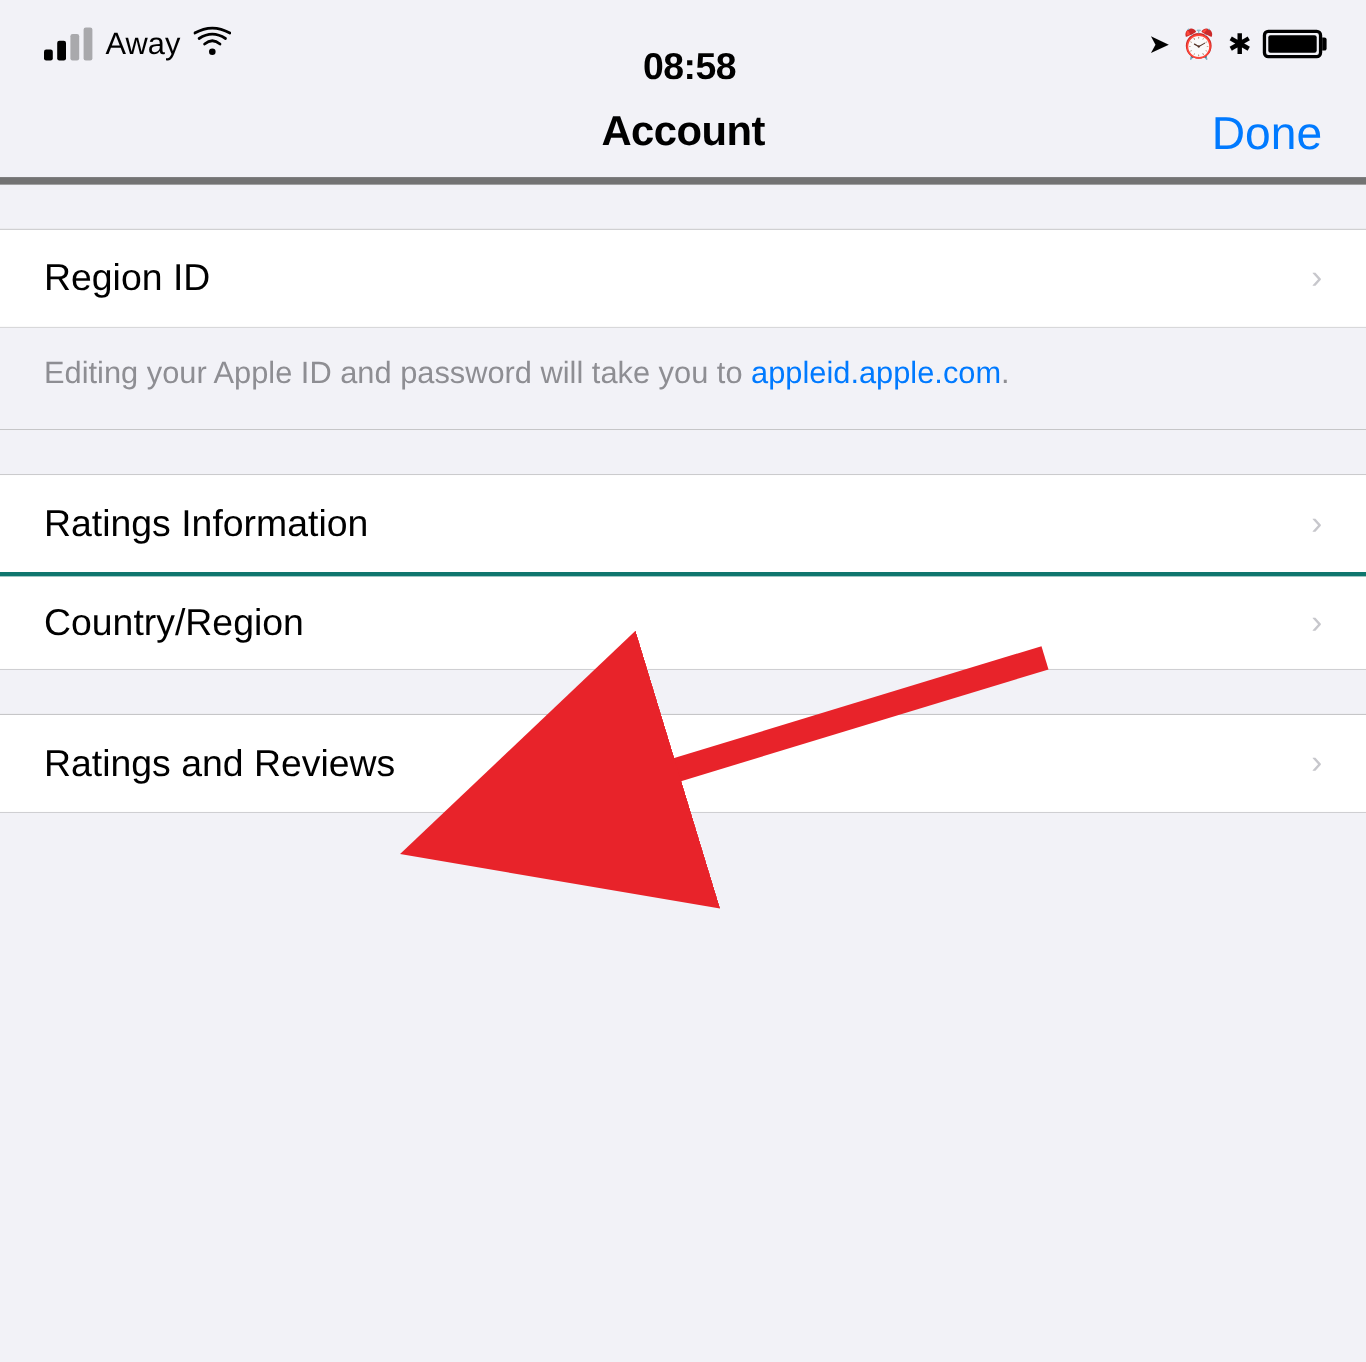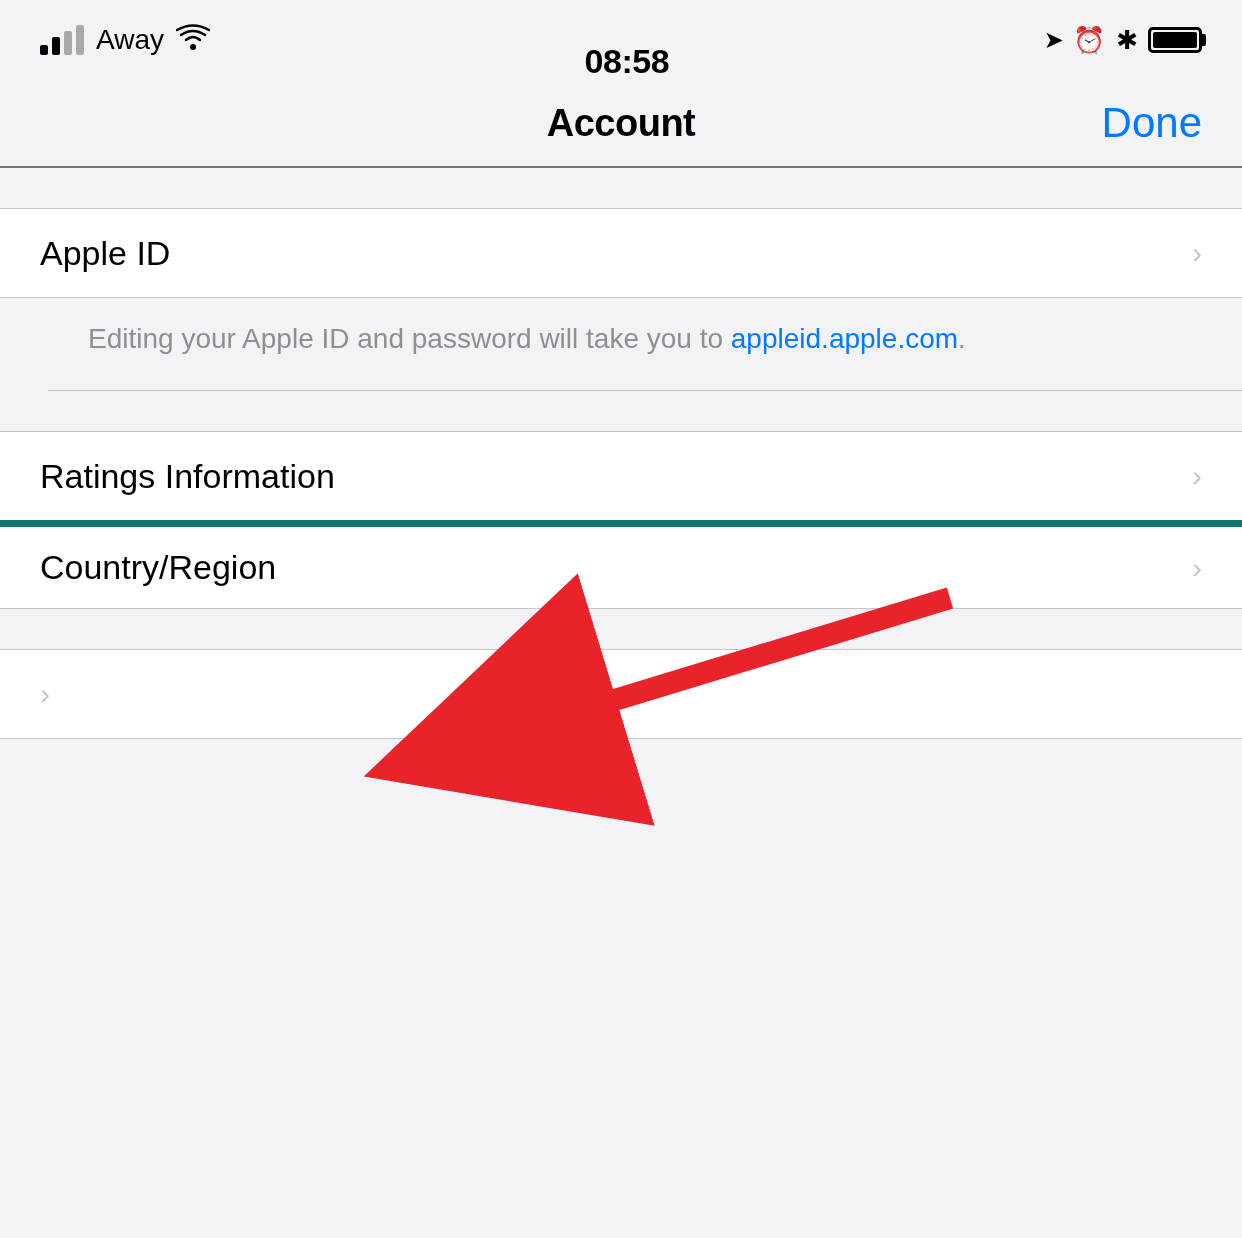--- a/index.html
+++ b/index.html
@@ -96,21 +96,21 @@
 
     
     .nav-bar {
       height: 88px;
       background: #f2f2f7;
       display: flex;
       align-items: center;
       justify-content: center;
       position: relative;
       padding: 0 40px;
-      border-bottom: 2px solid #737373;
+      border-bottom: 7px solid #737373;
     }
 
     .nav-title {
       font-size: 38px;
       font-weight: 700;
       color: #000;
       letter-spacing: -0.5px;
     }
 
     .nav-done {
@@ -139,41 +139,40 @@
       display: flex;
       align-items: center;
       justify-content: space-between;
       padding: 0 40px;
       min-height: 88px;
       background: #fff;
       position: relative;
     }
 
     .list-item + .list-item {
-      border-top: 7px solid #0f766e;
+      border-top: 4px solid #0f766e;
     }
 
     .list-item-label {
       font-size: 34px;
       color: #000;
       font-weight: 400;
     }
 
     .chevron {
       color: #c7c7cc;
       font-size: 30px;
       font-weight: 300;
     }
 
     
     .info-section {
       background: #f2f2f7;
       padding: 20px 40px 30px 40px;
       border-bottom: 1px solid #c6c6c8;
-      margin-left: 48px;
     }
 
     .info-text {
       font-size: 28px;
       color: #8e8e93;
       line-height: 1.5;
     }
 
     .info-link {
       color: #007aff;
@@ -240,21 +239,21 @@
       </marker>
     </defs>
 
     <line x1="950" y1="430" x2="490" y2="570" stroke="#e8232a" stroke-width="22" marker-end="url(#arrowhead)"></line>
   </svg>
 
   <div class="section-spacer"></div>
 
   <div class="list-section">
     <div class="list-item">
-      <span class="list-item-label">Apple ID</span>
+      <span class="list-item-label">Region ID</span>
       <span class="chevron">›</span>
     </div>
   </div>
 
   <div class="info-section">
     <p class="info-text">
       <span>Editing your Apple ID and password will take you to </span><span class="info-link">appleid.apple.com</span><span>.</span>
     </p>
   </div>
 
@@ -268,19 +267,20 @@
     <div class="list-item">
       <span class="list-item-label">Country/Region</span>
       <span class="chevron">›</span>
     </div>
   </div>
 
   <div class="section-spacer"></div>
 
   <div class="list-section">
     <div class="list-item">
+      <span class="list-item-label">Ratings and Reviews</span>
       <span class="chevron">›</span>
     </div>
   </div>
 
   <div class="section-spacer"></div>
 
 </div>
 
 </body></html>

